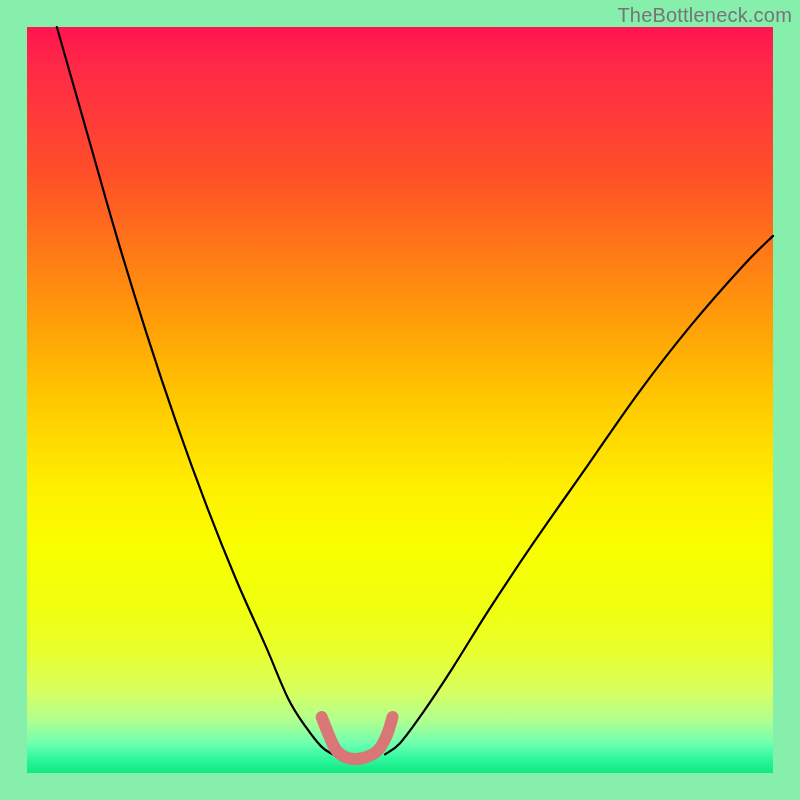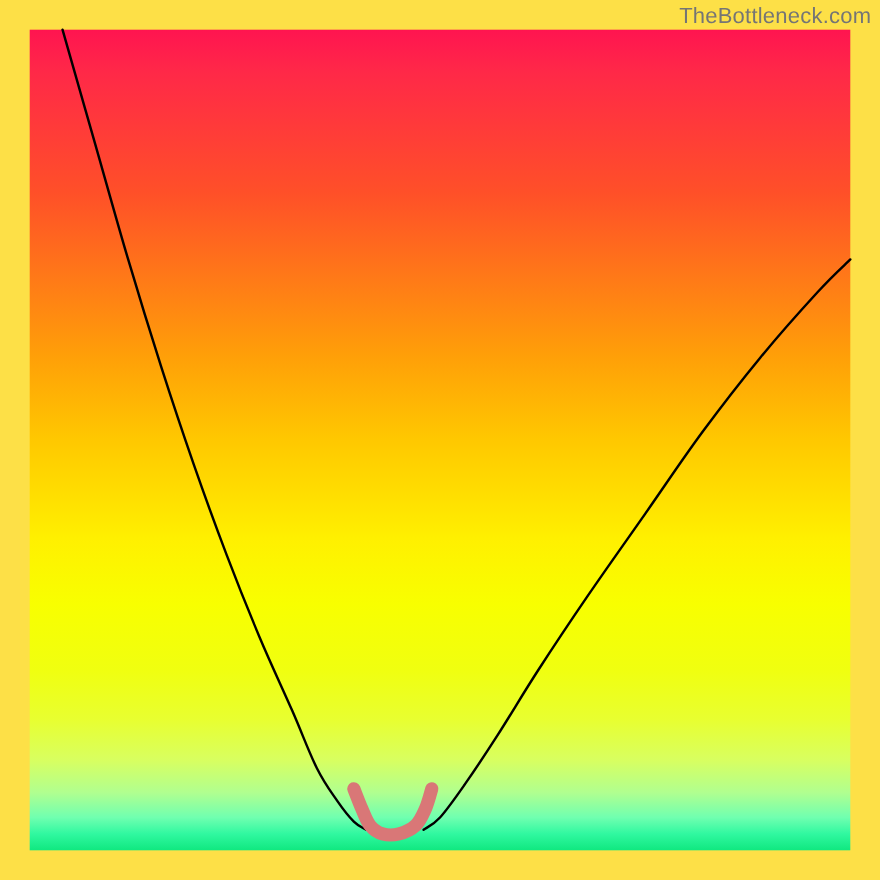--- a/index.html
+++ b/index.html
@@ -1,21 +1,21 @@
 <!DOCTYPE html>
 <html><head>
 <meta charset="utf-8">
 <style>
   * { margin: 0; padding: 0; box-sizing: border-box; }
   html, body { width: 800px; height: 800px; overflow: hidden; background: #000; }
   .container {
     width: 800px;
     height: 800px;
     position: relative;
-    background: #fde047;
+    background: #86efac;
   }
   .plot-area {
     position: absolute;
     left: 27px;
     top: 27px;
     width: 746px;
     height: 746px;
     background: linear-gradient(to bottom,
       #ff1450 0%,
       #ff2848 5%,

